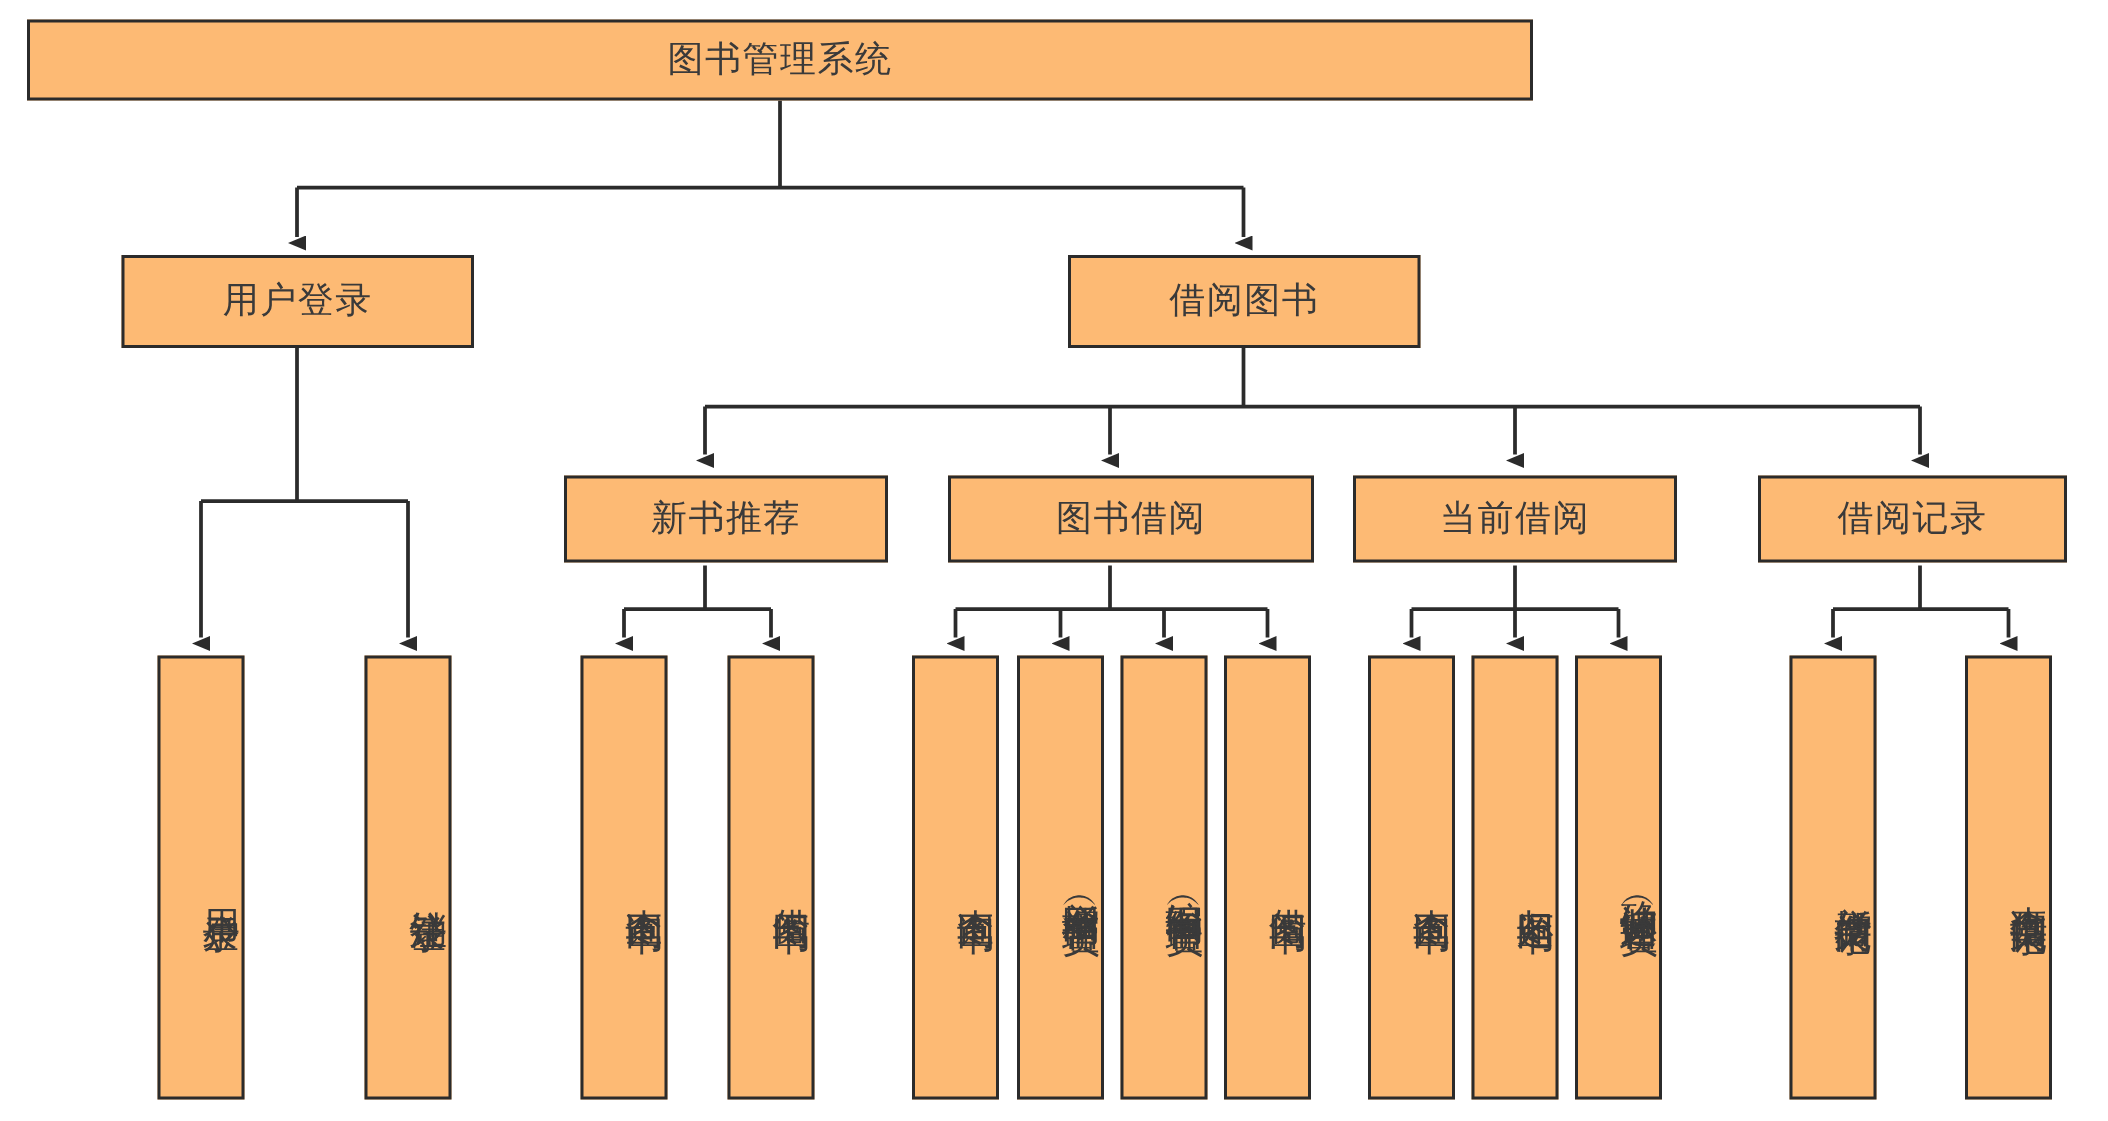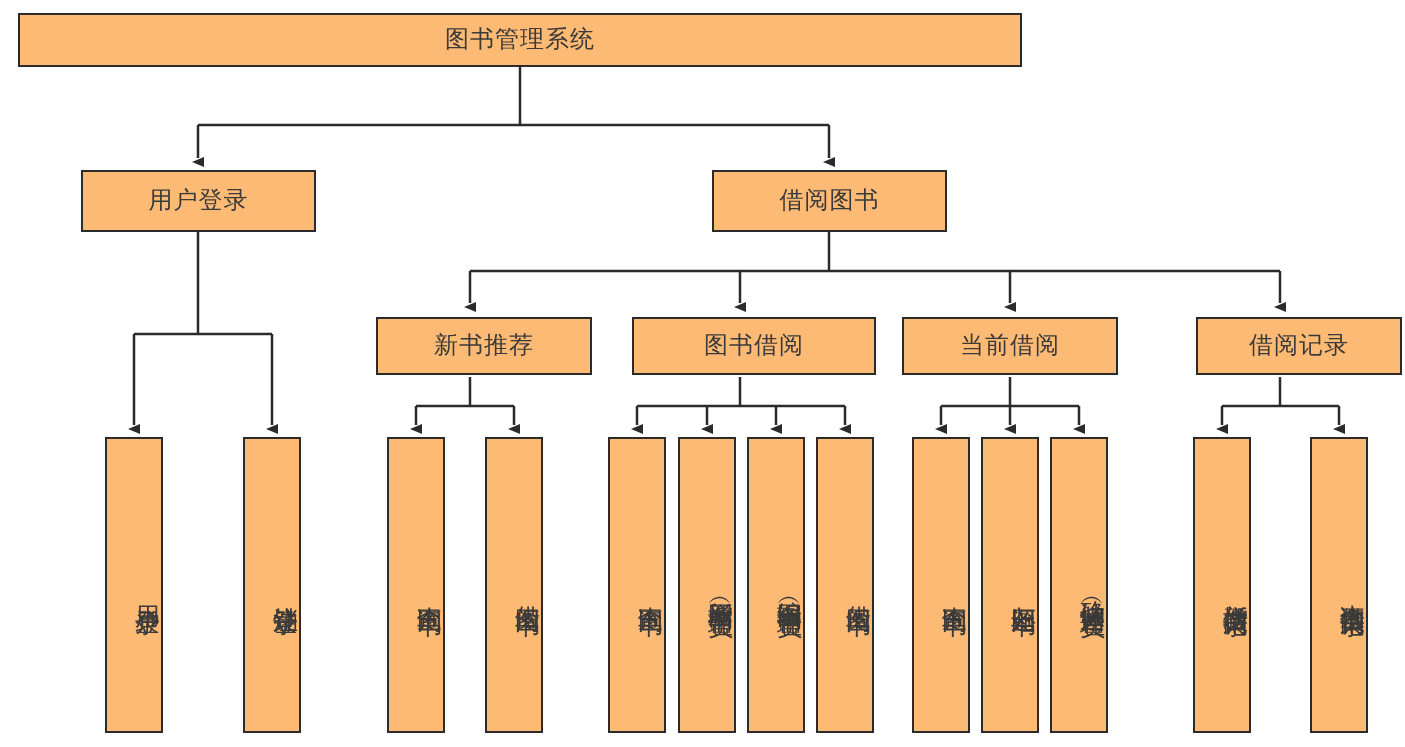--- a/index.html
+++ b/index.html
@@ -138,21 +138,21 @@
 
   <div class="node horiz" style="left:376px; top:317px; width:216px; height:58px;">
     <span class="txt">新书推荐</span>
   </div>
   <div class="node horiz" style="left:632px; top:317px; width:244px; height:58px;">
     <span class="txt">图书借阅</span>
   </div>
   <div class="node horiz" style="left:902px; top:317px; width:216px; height:58px;">
     <span class="txt">当前借阅</span>
   </div>
-  <div class="node horiz" style="left:1172px; top:317px; width:206px; height:58px;margin-left:24px;">
+  <div class="node horiz" style="left:1172px; top:317px; width:206px; height:58px;">
     <span class="txt">借阅记录</span>
   </div>
 
   <div class="node vert" style="left:105px; top:437px; width:58px; height:296px;">
     <span class="txt">用户登录</span>
   </div>
   <div class="node vert" style="left:243px; top:437px; width:58px; height:296px;">
     <span class="txt">注销登录</span>
   </div>
 

